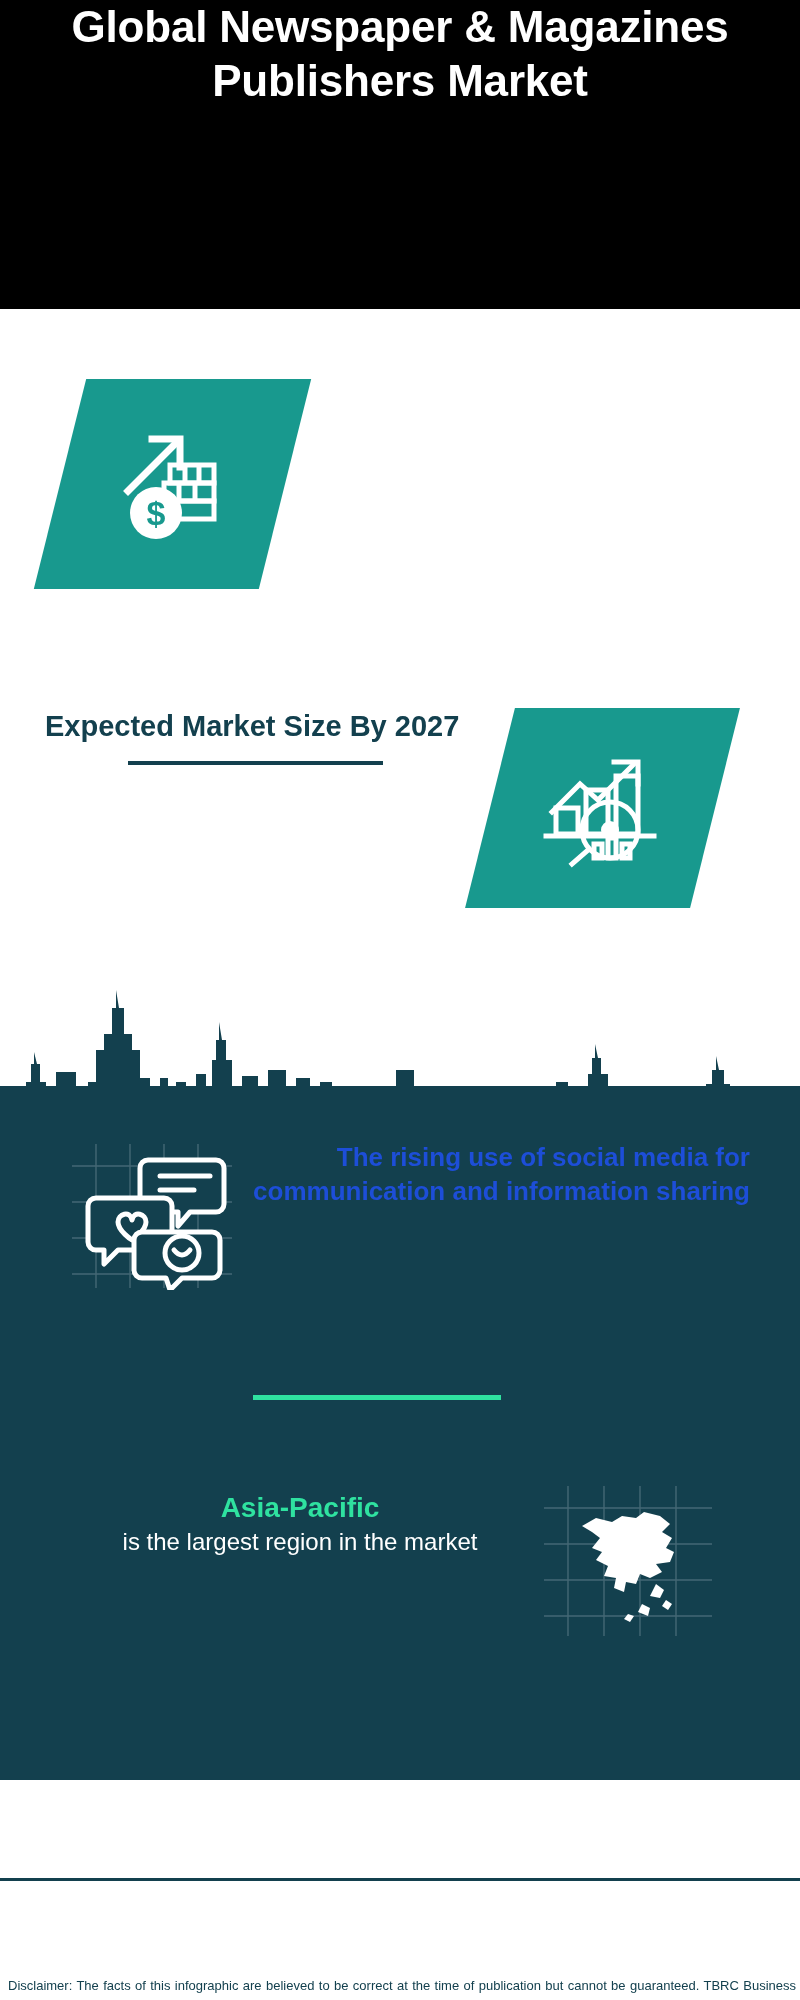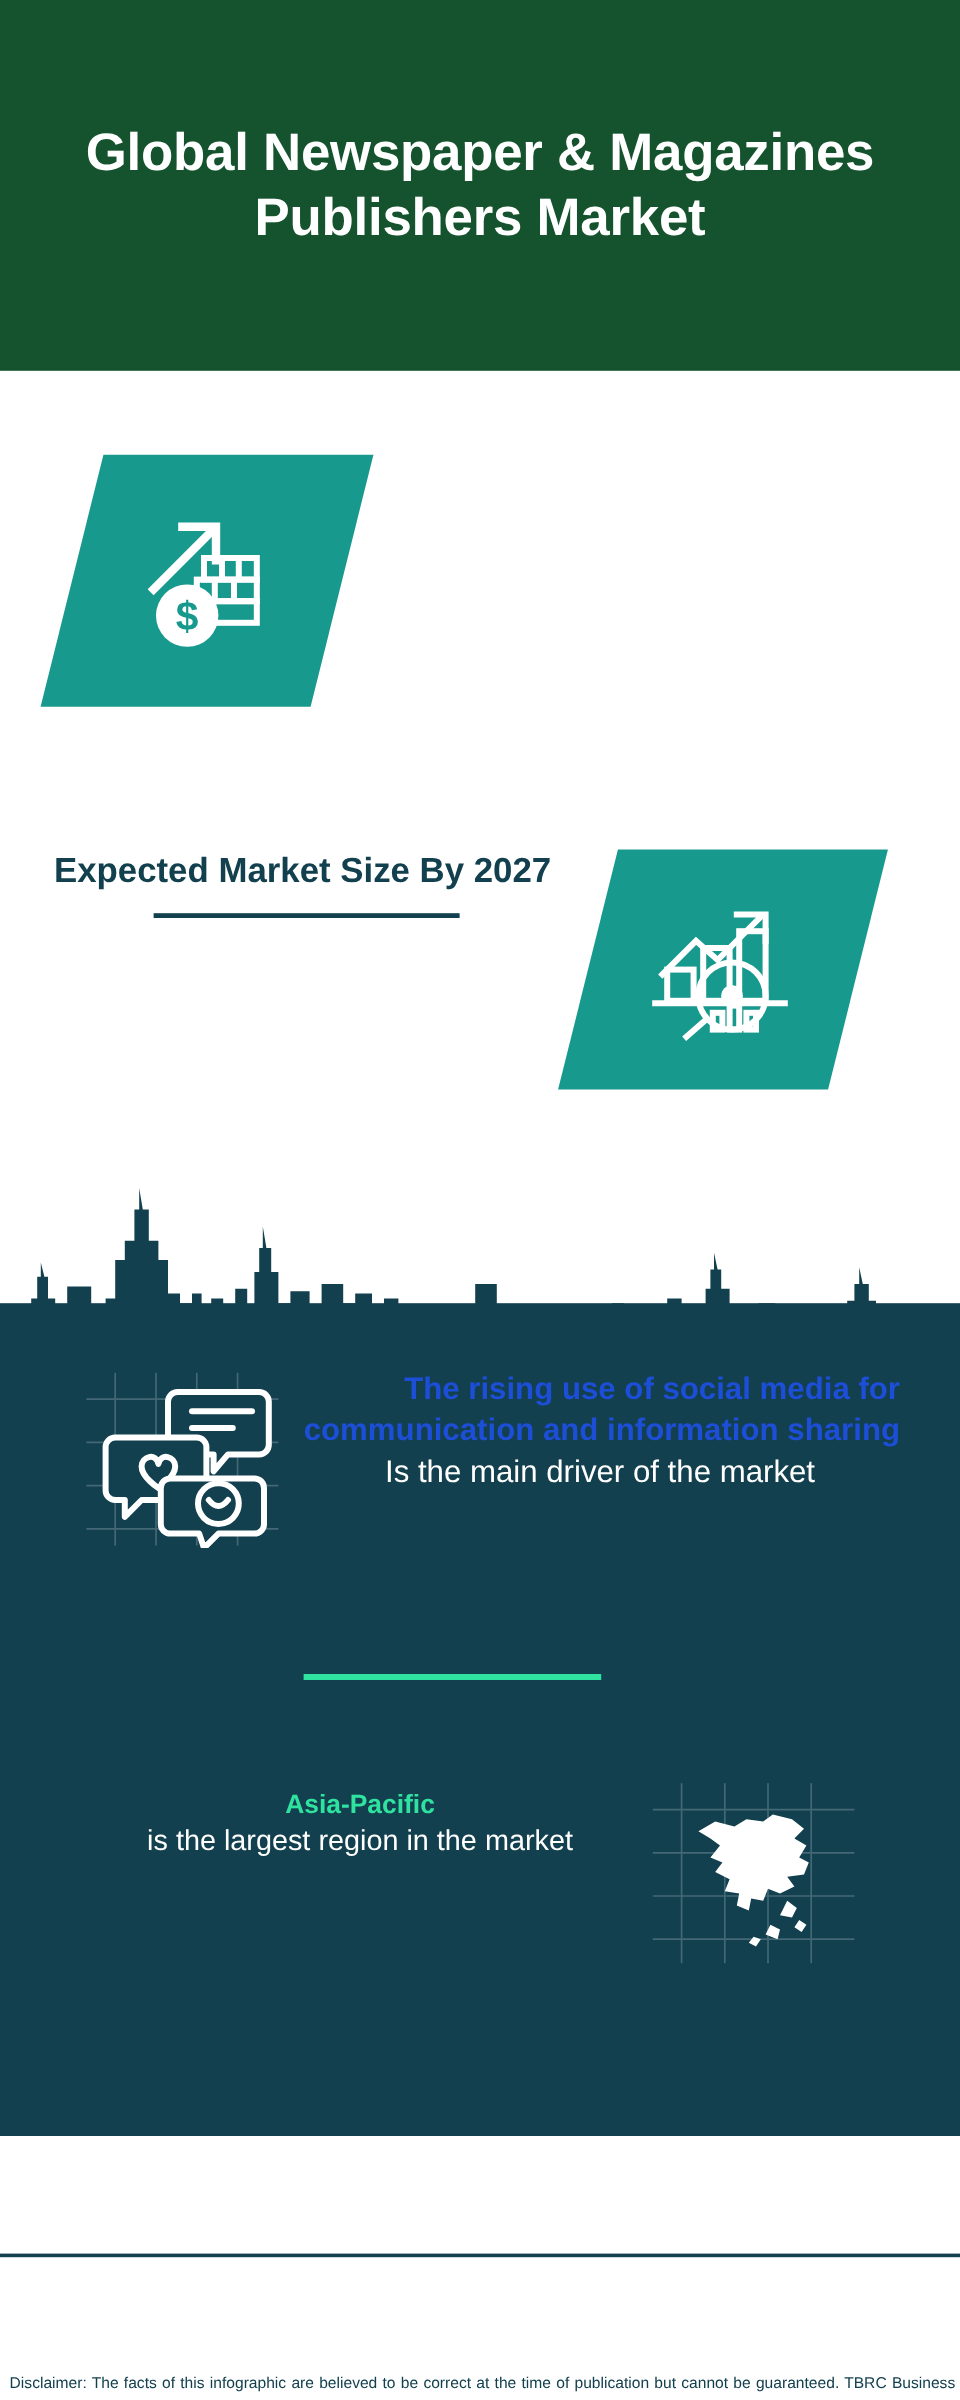--- a/index.html
+++ b/index.html
@@ -7,22 +7,22 @@
     width:800px;height:2000px;
     background:#ffffff;
     font-family:"Liberation Sans", sans-serif;
     overflow:hidden;
   }
   .page{position:relative;width:800px;height:2000px;overflow:hidden;background:#fff;}
 
   
   .header{
     position:absolute;left:0;top:0;width:800px;height:309px;
-    background:#14532d;
-    display:flex;align-items:center;justify-content:center;
+    background:#000000;
+    display:flex;align-items:flex-start;justify-content:center;
   }
   .header-title{
     color:#ffffff;
     font-size:44px;font-weight:bold;line-height:1.22;
     text-align:center;width:660px;letter-spacing:-0.2px;
   }
 
   
   .stat1{position:absolute;left:0;top:309px;width:800px;height:340px;}
   .para-left{
@@ -78,21 +78,21 @@
 
   .mint-divider{
     position:absolute;left:253px;top:1395px;width:248px;height:5px;background:#2fe2a0;
   }
 
   
   .region-text{
     position:absolute;left:60px;top:1490px;width:480px;text-align:center;
   }
   .region-accent{
-    color:#2fe2a0;font-size:22px;font-weight:bold;line-height:1.3;
+    color:#2fe2a0;font-size:28px;font-weight:bold;line-height:1.3;
   }
   .region-plain{
     color:#ffffff;font-size:24px;font-weight:normal;line-height:1.34;
   }
   .icon-box-map{
     position:absolute;left:538px;top:1480px;width:180px;height:160px;
   }
 
   
   .footer{
@@ -197,21 +197,20 @@
       <g fill="#13404e" stroke="#ffffff" stroke-width="5" stroke-linejoin="round">
         <path d="M80,92 h70 a8,8 0 0 1 8,8 v30 a8,8 0 0 1 -8,8 h-30 l-12,12 l-4,-12 h-24 a8,8 0 0 1 -8,-8 v-30 a8,8 0 0 1 8,-8 z"></path>
       </g>
       <circle cx="120" cy="113" r="17" fill="none" stroke="#ffffff" stroke-width="5"></circle>
       <path d="M112,110 q8,10 16,0" fill="none" stroke="#ffffff" stroke-width="5" stroke-linecap="round"></path>
     </svg>
   </div>
 
   <div class="driver-text">
     <div class="accent-line">The rising use of social media for communication and information sharing</div>
-    <div class="plain-line">Is the main driver of the market</div>
   </div>
 
   <div class="mint-divider"></div>
 
   <div class="region-text">
     <div class="region-accent">Asia-Pacific</div>
     <div class="region-plain">is the largest region in the market</div>
   </div>
 
   <div class="icon-box-map">

